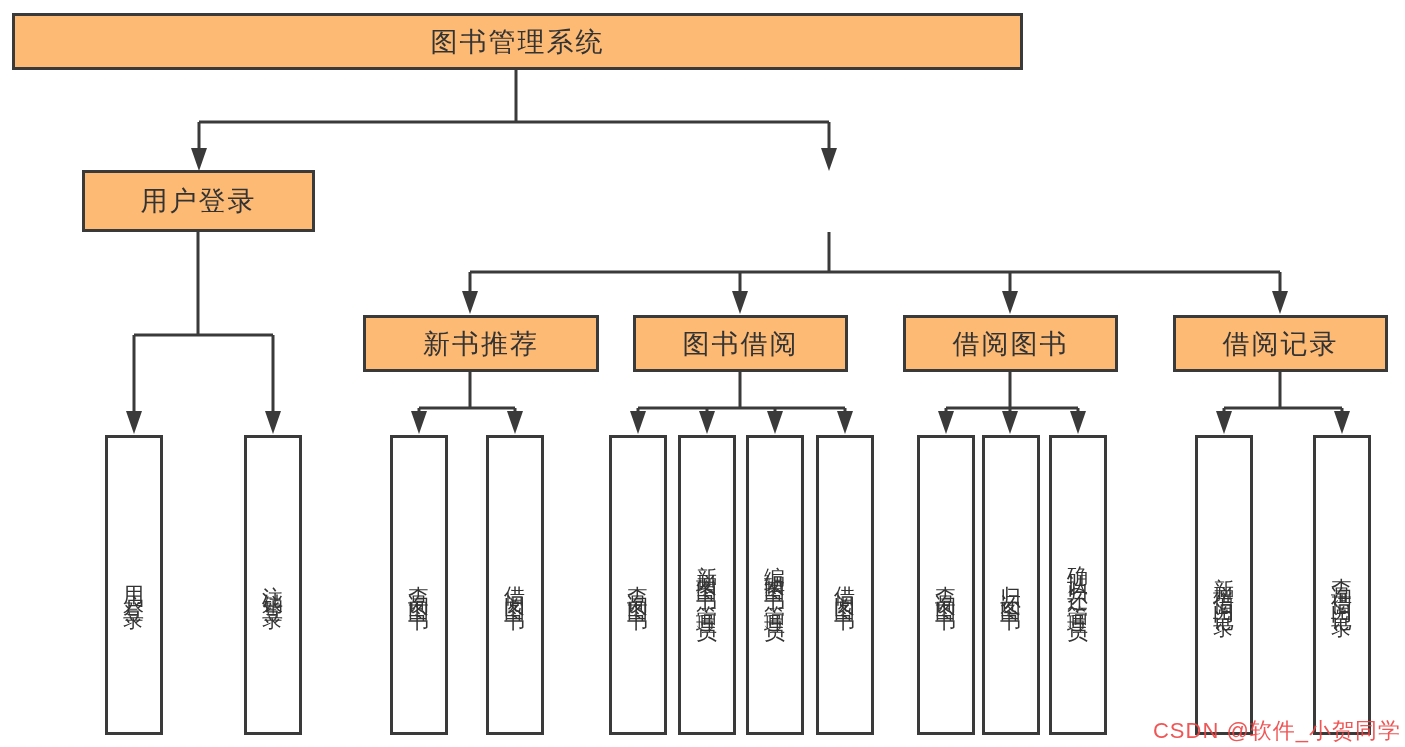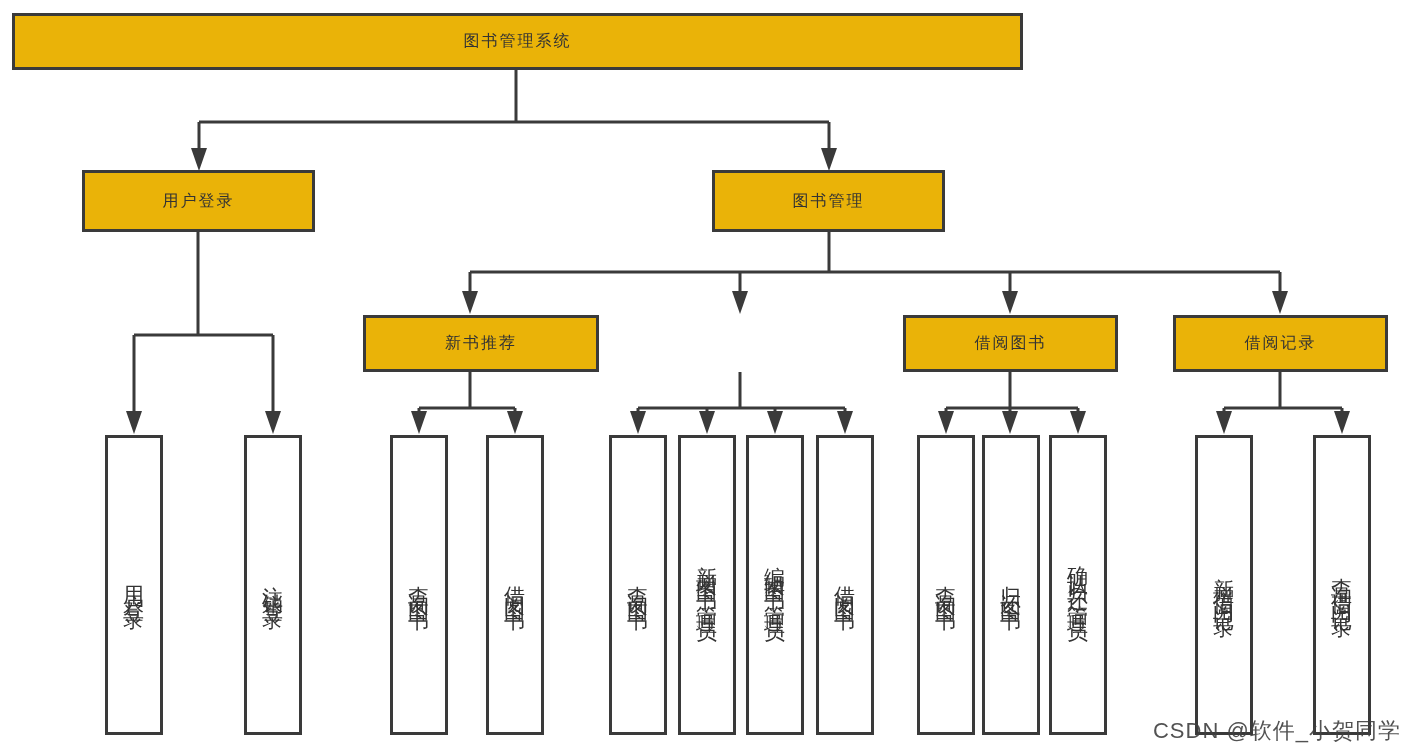--- a/index.html
+++ b/index.html
@@ -2,36 +2,36 @@
 <html><head>
 <meta charset="utf-8">
 <style>
   html,body{margin:0;padding:0;background:#fff;}
   .canvas{
     position:relative;width:1405px;height:747px;background:#ffffff;
     font-family:"Liberation Sans","DejaVu Sans",sans-serif;overflow:hidden;
   }
   .wires{position:absolute;left:0;top:0;z-index:0;}
   .node{
-    position:absolute;box-sizing:border-box;border:3px solid #3a3a3a;background:#eab308;
+    position:absolute;box-sizing:border-box;border:3px solid #3a3a3a;background:#fdba74;
     display:flex;align-items:center;justify-content:center;z-index:1;
-    font-size:16px;color:#333333;letter-spacing:2px;white-space:nowrap;
+    font-size:27px;color:#333333;letter-spacing:2px;white-space:nowrap;
   }
   .leaf{
     position:absolute;box-sizing:border-box;border:3px solid #3a3a3a;background:#ffffff;
     top:435px;width:58px;height:300px;z-index:1;
     display:flex;align-items:center;justify-content:center;
   }
   .leaf span{
     writing-mode:vertical-rl;font-size:21px;color:#333333;
     letter-spacing:8px;line-height:1.1;
   }
   .watermark{
     position:absolute;right:4px;bottom:1px;z-index:5;
-    font-size:22px;color:#404040;opacity:0.9;letter-spacing:1px;white-space:nowrap;
+    font-size:22px;color:#ef4444;opacity:0.9;letter-spacing:1px;white-space:nowrap;
   }
 </style>
 </head>
 <body>
 
 <div class="canvas">
 
   <svg class="wires" width="1405" height="747" viewBox="0 0 1405 747">
     <path d="M516 70 V122 M199 122 H829 M199 122 V150 M829 122 V150
          M198 232 V335 M134 335 H273 M134 335 V413 M273 335 V413
@@ -63,26 +63,26 @@
     </g>
   </svg>
 
   <div class="node" style="left:12px;top:13px;width:1011px;height:57px">
     <span>图书管理系统</span>
   </div>
 
   <div class="node" style="left:82px;top:170px;width:233px;height:62px">
     <span>用户登录</span>
   </div>
-  <div class="node" style="left:712px;top:170px;width:233px;height:62px">
-    <span>图书管理</span>
-  </div>
 
   <div class="node" style="left:363px;top:315px;width:236px;height:57px">
     <span>新书推荐</span>
+  </div>
+  <div class="node" style="left:633px;top:315px;width:215px;height:57px">
+    <span>图书借阅</span>
   </div>
   <div class="node" style="left:903px;top:315px;width:215px;height:57px">
     <span>借阅图书</span>
   </div>
   <div class="node" style="left:1173px;top:315px;width:215px;height:57px">
     <span>借阅记录</span>
   </div>
 
   <div class="leaf" style="left:105px">
     <span>用户登录</span>

